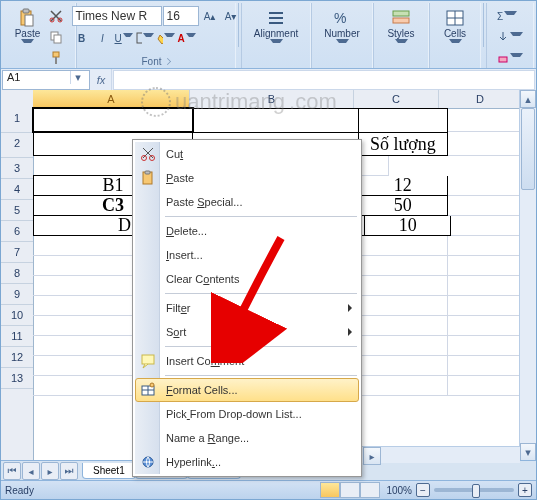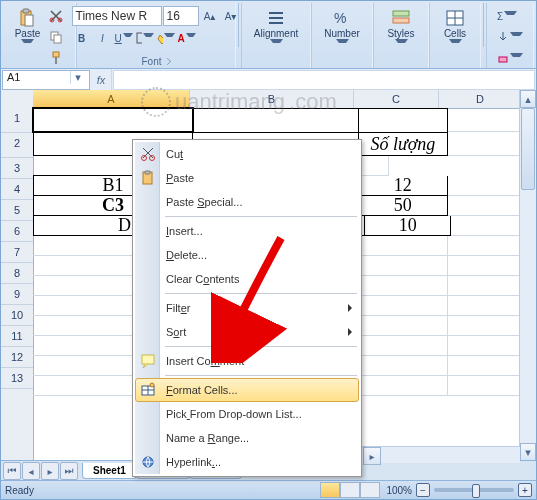--- a/index.html
+++ b/index.html
@@ -53,21 +53,21 @@
 .citem .ic{position:absolute;left:4px;top:3px;width:16px;height:16px}
 .citem .arrow{margin-left:auto;border-left:4px solid #333;border-top:4px solid transparent;border-bottom:4px solid transparent;margin-right:6px}
 .csepwrap{padding-left:28px}
 .csep{height:1px;background:#c5ccd8;margin:2px 2px}
 
 
 .tabs{position:absolute;left:0;right:0;bottom:18px;height:20px;background:#d7e4f2;border-top:1px solid #8eb4dc;display:flex;align-items:center;font-size:10px}
 .tnav{display:flex;margin-left:2px}
 .tnav span{width:16px;height:16px;border:1px solid #9cb6d4;background:#e9eef6;display:flex;align-items:center;justify-content:center;color:#4d6a91;cursor:pointer;border-radius:2px;margin-right:1px}
 .tab{padding:2px 10px;border:1px solid #8eb4dc;border-top:none;background:#dfe6ef;margin-left:-1px;cursor:pointer;border-radius:0 0 4px 4px}
-.tab.active{background:#fff;font-weight:bold}
+.tab.active{background:#fff;font-weight:normal}
 
 
 .status{position:absolute;left:0;right:0;bottom:0;height:18px;background:linear-gradient(#d3e2f4,#bcd3ed);border-top:1px solid #8eb4dc;display:flex;align-items:center;font-size:10px;color:#2a4066;padding:0 4px}
 .status .views{margin-left:auto;display:flex;gap:0}
 .status .vb{width:18px;height:14px;border:1px solid #9cb6d4;background:#e9eef6;cursor:pointer}
 .status .vb.active{background:linear-gradient(#fde79a,#f8c65e)}
 .zoom{display:flex;align-items:center;gap:4px;margin-left:6px}
 .zslider{width:80px;height:4px;background:#9cb6d4;border-radius:2px;position:relative}
 .zthumb{position:absolute;left:38px;top:-4px;width:6px;height:12px;background:#e9eef6;border:1px solid #4d6a91;border-radius:2px}
 .zbtn{width:12px;height:12px;border:1px solid #4d6a91;border-radius:2px;display:flex;align-items:center;justify-content:center;cursor:pointer;background:#e9eef6}
@@ -287,21 +287,21 @@
     <div class="cells" id="cells">
         <div class="cellrow tall">
           <div class="cell tblcell tbltop tblleft selA1" style="width: 156px; border-bottom: none;"></div>
           <div class="cell tblcell tbltop" style="width: 163px; border-bottom: none;"></div>
           <div class="cell tblcell tbltop" style="width: 84px; border-bottom: none;"></div>
           <div class="cell" style="width: 82px;"></div>
         </div>
         <div class="cellrow tall">
           <div class="cell tblcell tblleft tbltop" style="width: 156px;"></div>
           <div class="cell tblcell tbltop" style="width: 163px;"></div>
-          <div class="cell tblcell tbltop" style="width: 84px; font-style: italic;">Số lượng</div>
+          <div class="cell tblcell tbltop" style="width: 84px;">Số lượng</div>
           <div class="cell" style="width: 82px;"></div>
         </div>
         <div class="cellrow">
           <div class="cell tblcell" style="width: 163px;"></div>
           <div class="cell tblcell" style="width: 84px;">20</div>
           <div class="cell" style="width: 82px;"></div>
         </div>
         <div class="cellrow">
           <div class="cell tblcell tblleft" style="width: 156px;">B1</div>
           <div class="cell tblcell" style="width: 163px;"></div>
@@ -394,24 +394,24 @@
           </svg></span>
         <span><span class="u">P</span>aste</span>
       </div>
       <div class="citem">
         <span>Paste <span class="u">S</span>pecial...</span>
       </div>
       <div class="csepwrap">
         <div class="csep"></div>
       </div>
       <div class="citem">
+        <span><span class="u">D</span>elete...</span>
+      </div>
+      <div class="citem">
         <span><span class="u">I</span>nsert...</span>
-      </div>
-      <div class="citem">
-        <span><span class="u">D</span>elete...</span>
       </div>
       <div class="citem">
         <span>Clear C<span class="u">o</span>ntents</span>
       </div>
       <div class="csepwrap">
         <div class="csep"></div>
       </div>
       <div class="citem">
         <span>Filt<span class="u">e</span>r</span>
         <span class="arrow"></span>

